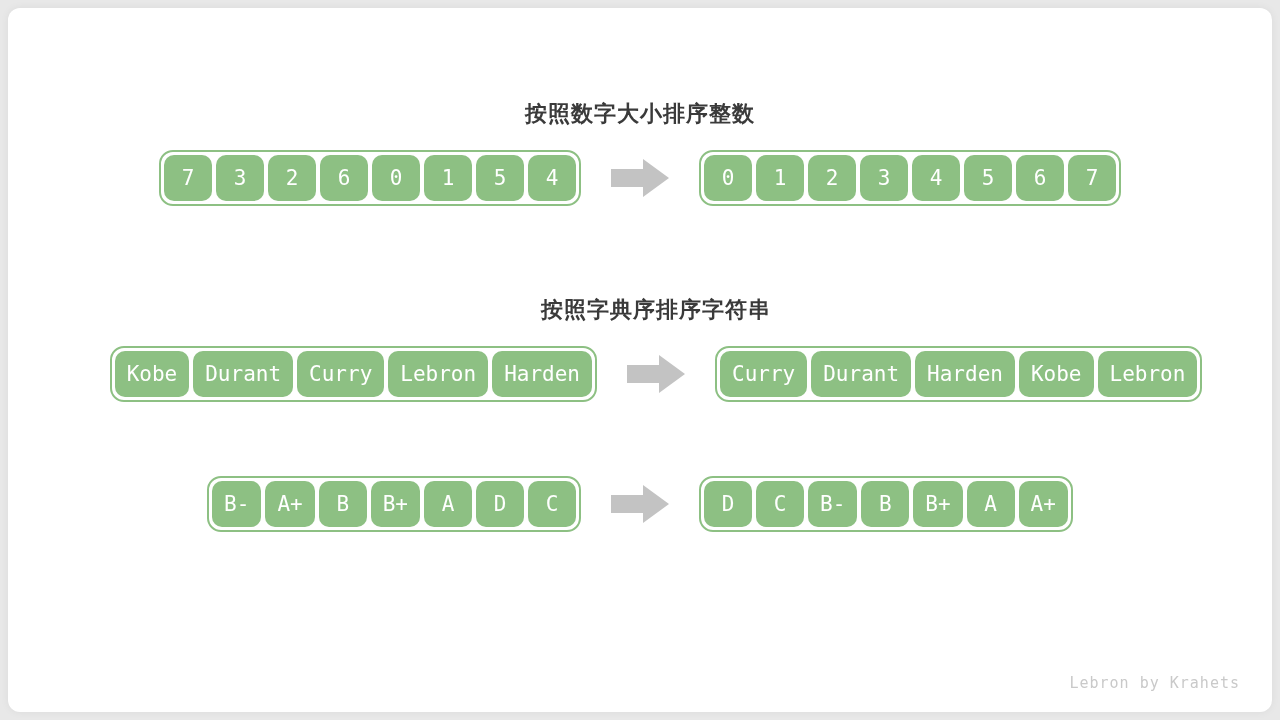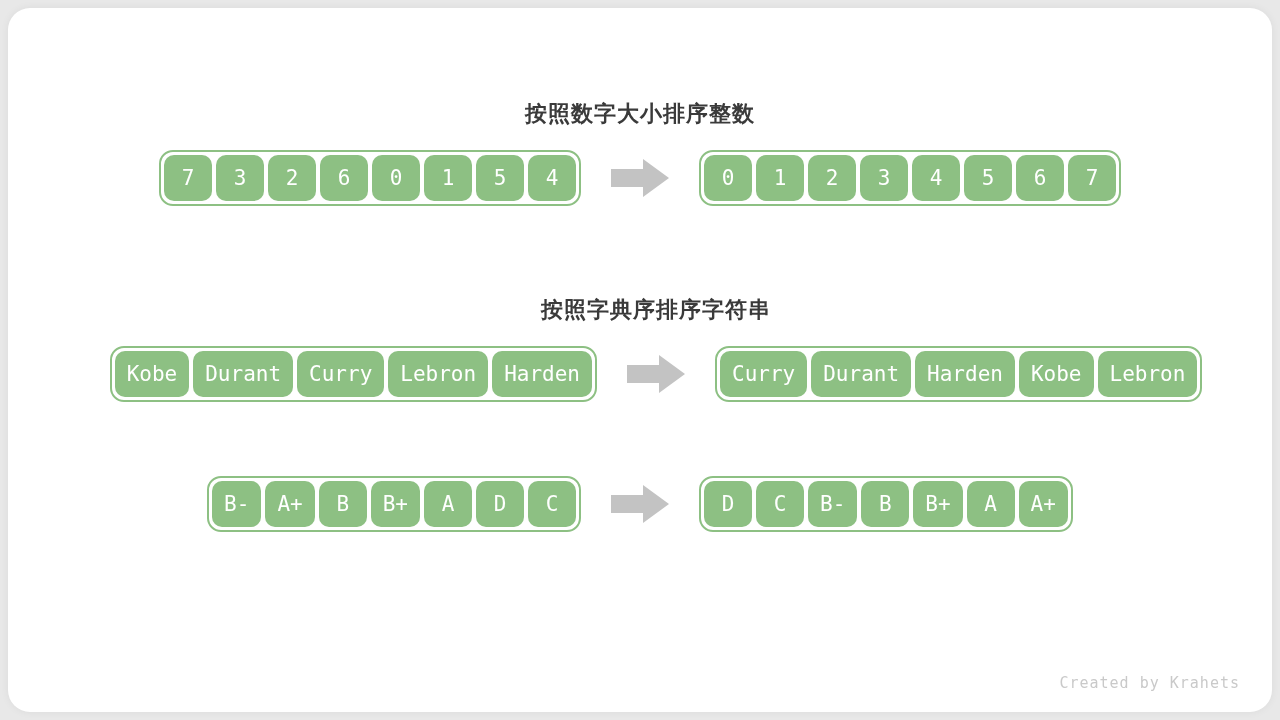--- a/index.html
+++ b/index.html
@@ -10,21 +10,21 @@
     background: #e8e8e8;
     font-family: "Liberation Sans", sans-serif;
     overflow: hidden;
   }
   .card {
     position: relative;
     width: 1264px;
     height: 704px;
     margin: 8px auto;
     background: #ffffff;
-    border-radius: 22px;
+    border-radius: 12px;
     box-shadow: 0 0 8px rgba(0,0,0,0.06);
   }
   .section {
     position: absolute;
     left: 0;
     right: 0;
   }
   #section-1 { top: 90px; }
   #section-2 { top: 286px; padding-left: 32px; }
   #section-3 { top: 468px; }
@@ -155,15 +155,15 @@
           <div class="cell">C</div>
           <div class="cell">B-</div>
           <div class="cell">B</div>
           <div class="cell">B+</div>
           <div class="cell">A</div>
           <div class="cell">A+</div>
         </div>
     </div>
   </section>
 
-  <div class="footer">Created by Krahets</div>
+  <div class="footer">Lebron by Krahets</div>
 
 </div>
 
 </body></html>

